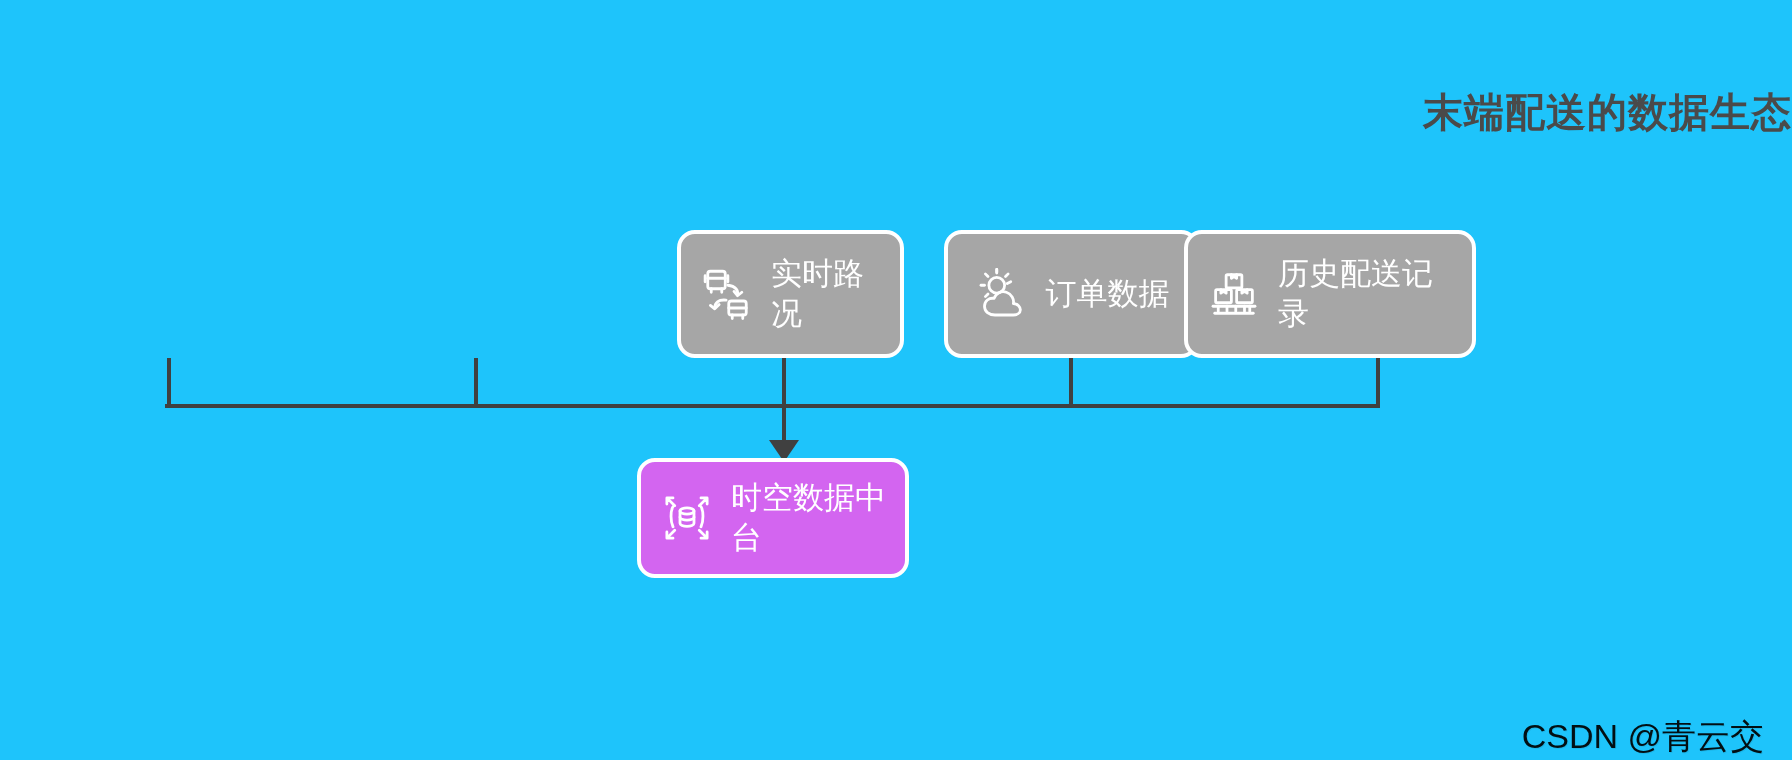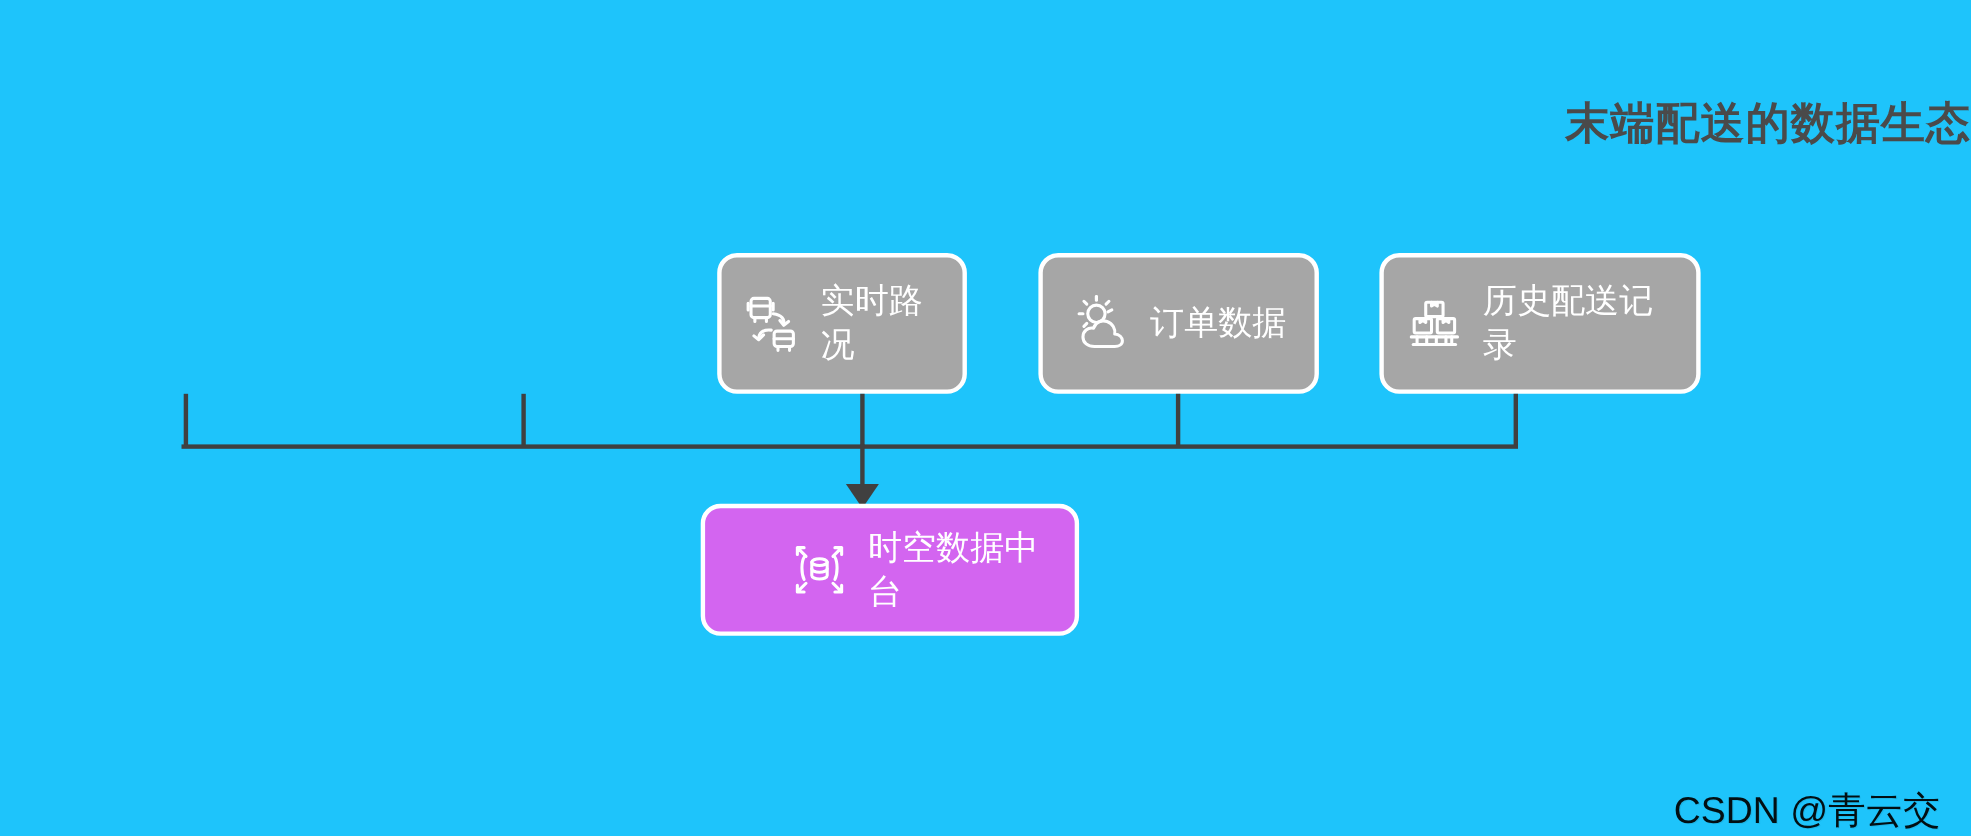--- a/index.html
+++ b/index.html
@@ -98,21 +98,21 @@
 </style>
 </head>
 <body>
 
 <div id="canvas">
 
   <div id="title">末端配送的数据生态</div>
 
 
 
-  <div class="node" style="left:652px; top:230px; width:227px; height:128px;">
+  <div class="node" style="left:677px; top:230px; width:227px; height:128px;">
     <span class="icon">
       <svg viewBox="0 0 64 64" fill="none" stroke="#ffffff" stroke-width="3.2" stroke-linecap="round" stroke-linejoin="round">
         <rect x="10" y="6" width="20" height="20" rx="3"></rect>
         <path d="M10 14 h20"></path>
         <path d="M14 26 v4 M26 26 v4"></path>
         <path d="M7 11 v7 M33 11 v7"></path>
         <path d="M33 22 c9 1 12 6 11 11"></path>
         <path d="M40 29 l4 5 l5 -4"></path>
         <rect x="34" y="40" width="20" height="16" rx="3"></rect>
         <path d="M34 48 h20"></path>
@@ -134,21 +134,21 @@
         <path d="M16 12 l-3 -3"></path>
         <path d="M36 12 l3 -3"></path>
         <path d="M16 32 l-3 3"></path>
         <path d="M38 20 l4 -2"></path>
         <path d="M24 56 c-7 0 -12 -4 -12 -10 c0 -6 5 -10 11 -9 c2 -6 8 -9 14 -7 c6 2 9 8 8 13 c5 0 8 4 8 7 c0 4 -4 6 -8 6 z"></path>
       </svg>
     </span>
     <span class="label">订单数据</span>
   </div>
 
-  <div class="node" style="left:1254px; top:230px; width:292px; height:128px;">
+  <div class="node" style="left:1184px; top:230px; width:292px; height:128px;">
     <span class="icon">
       <svg viewBox="0 0 64 64" fill="none" stroke="#ffffff" stroke-width="3.2" stroke-linecap="round" stroke-linejoin="round">
         <rect x="23" y="10" width="18" height="15" rx="1.5"></rect>
         <path d="M29 10 v4 l3 -2 l3 2 v-4"></path>
         <rect x="11" y="27" width="18" height="15" rx="1.5"></rect>
         <path d="M17 27 v4 l3 -2 l3 2 v-4"></path>
         <rect x="35" y="27" width="18" height="15" rx="1.5"></rect>
         <path d="M41 27 v4 l3 -2 l3 2 v-4"></path>
         <path d="M8 46 h48"></path>
         <path d="M14 46 v6 M24 46 v6 M34 46 v6 M44 46 v6 M50 46 v6"></path>
@@ -162,21 +162,21 @@
   <div class="connector v-line" style="left:474px;  top:358px; height:48px;"></div>
   <div class="connector v-line" style="left:782px;  top:358px; height:48px;"></div>
   <div class="connector v-line" style="left:1069px; top:358px; height:48px;"></div>
   <div class="connector v-line" style="left:1376px; top:358px; height:48px;"></div>
 
   <div class="connector h-line" style="left:165px; top:404px; width:1215px;"></div>
 
   <div class="connector v-line" style="left:782px; top:404px; height:42px;"></div>
   <div class="arrow-head" style="left:769px; top:440px;"></div>
 
-  <div class="node accent" style="left:637px; top:458px; width:344px; height:120px;justify-content:flex-end;">
+  <div class="node accent" style="left:637px; top:458px; width:272px; height:120px;justify-content:flex-end;">
     <span class="icon">
       <svg viewBox="0 0 64 64" fill="none" stroke="#ffffff" stroke-width="3.2" stroke-linecap="round" stroke-linejoin="round">
         <ellipse cx="32" cy="24" rx="8" ry="3.5"></ellipse>
         <path d="M24 24 v14 c0 2 3.6 3.5 8 3.5 s8 -1.5 8 -3.5 v-14"></path>
         <path d="M24 31 c0 2 3.6 3.5 8 3.5 s8 -1.5 8 -3.5"></path>
         <path d="M16 19 c-3 5 -3 17 0 23"></path>
         <path d="M48 19 c3 5 3 17 0 23"></path>
         <path d="M9 9 l9 9 M9 9 v7 M9 9 h7"></path>
         <path d="M55 9 l-9 9 M55 9 v7 M55 9 h-7"></path>
         <path d="M9 55 l9 -9 M9 55 v-7 M9 55 h7"></path>

